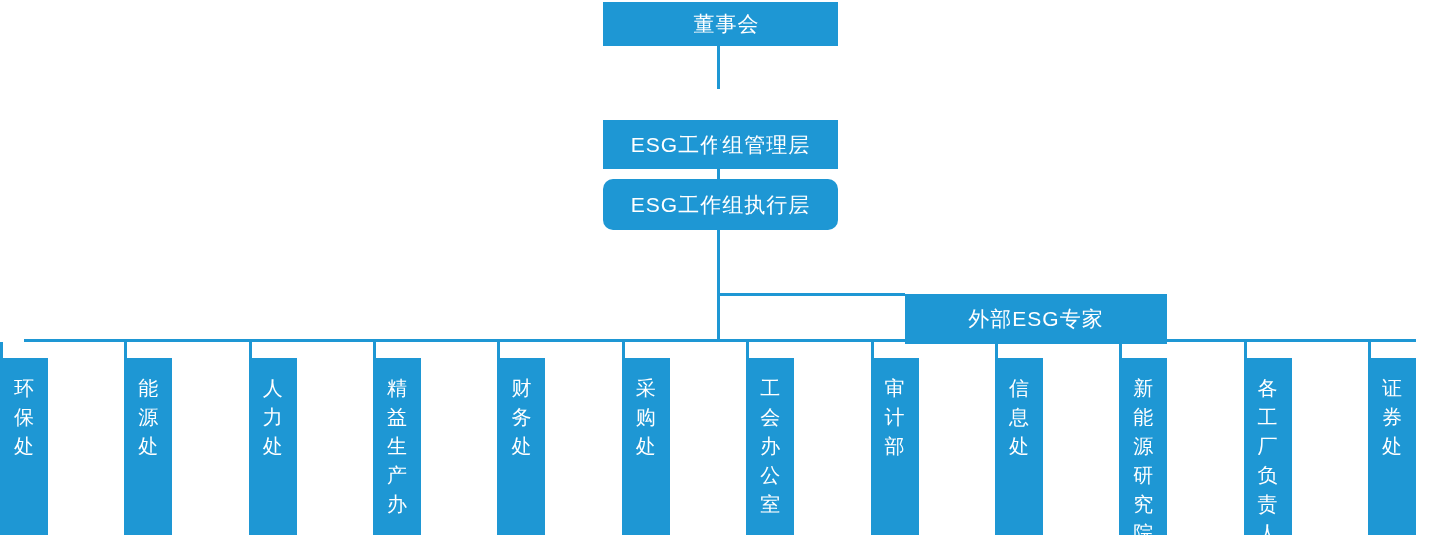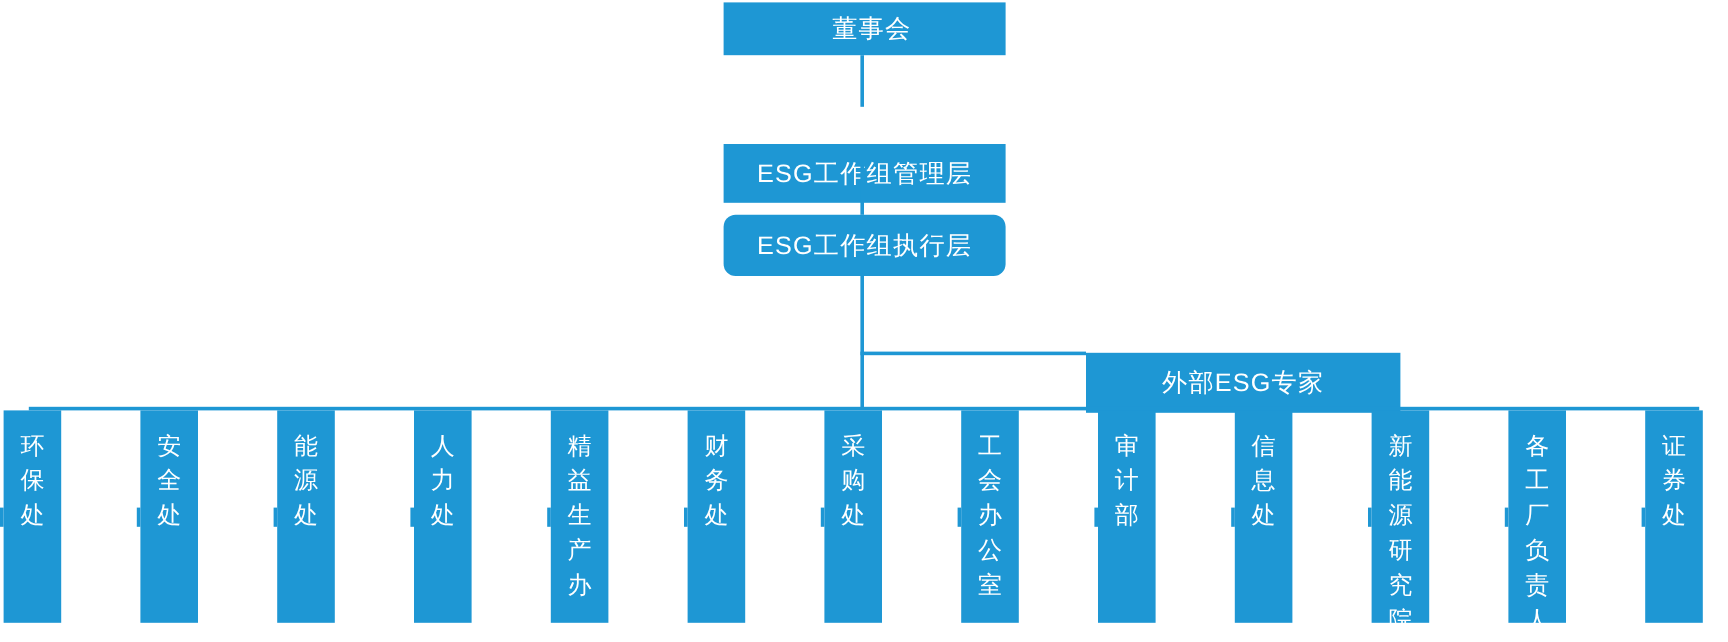--- a/index.html
+++ b/index.html
@@ -42,22 +42,22 @@
     position: absolute;
     left: 0;
     top: 342px;
     width: 1440px;
     display: flex;
     justify-content: space-between;
   }
   .dept {
     width: 72px;
     display: flex;
-    flex-direction: row;
-    align-items: center;
+    flex-direction: column;
+    align-items: flex-start;
   }
   .drop {
     width: 3px;
     height: 16px;
     background: var(--accent);
   }
   .dept-box {
     width: 48px;
     height: 177px;
     background: var(--accent);
@@ -105,26 +105,20 @@
   <div class="line h" style="left:24px; top:339px; width:1392px;"></div>
 
   <div class="depts">
     <div class="dept">
       <div class="drop"></div>
       <div class="dept-box">
         <div class="v-label">环保处</div>
       </div>
     </div>
 
-    <div class="dept">
-      <div class="drop"></div>
-      <div class="dept-box">
-        <div class="v-label">安全处</div>
-      </div>
-    </div>
 
     <div class="dept">
       <div class="drop"></div>
       <div class="dept-box">
         <div class="v-label">能源处</div>
       </div>
     </div>
 
 
     <div class="dept">

